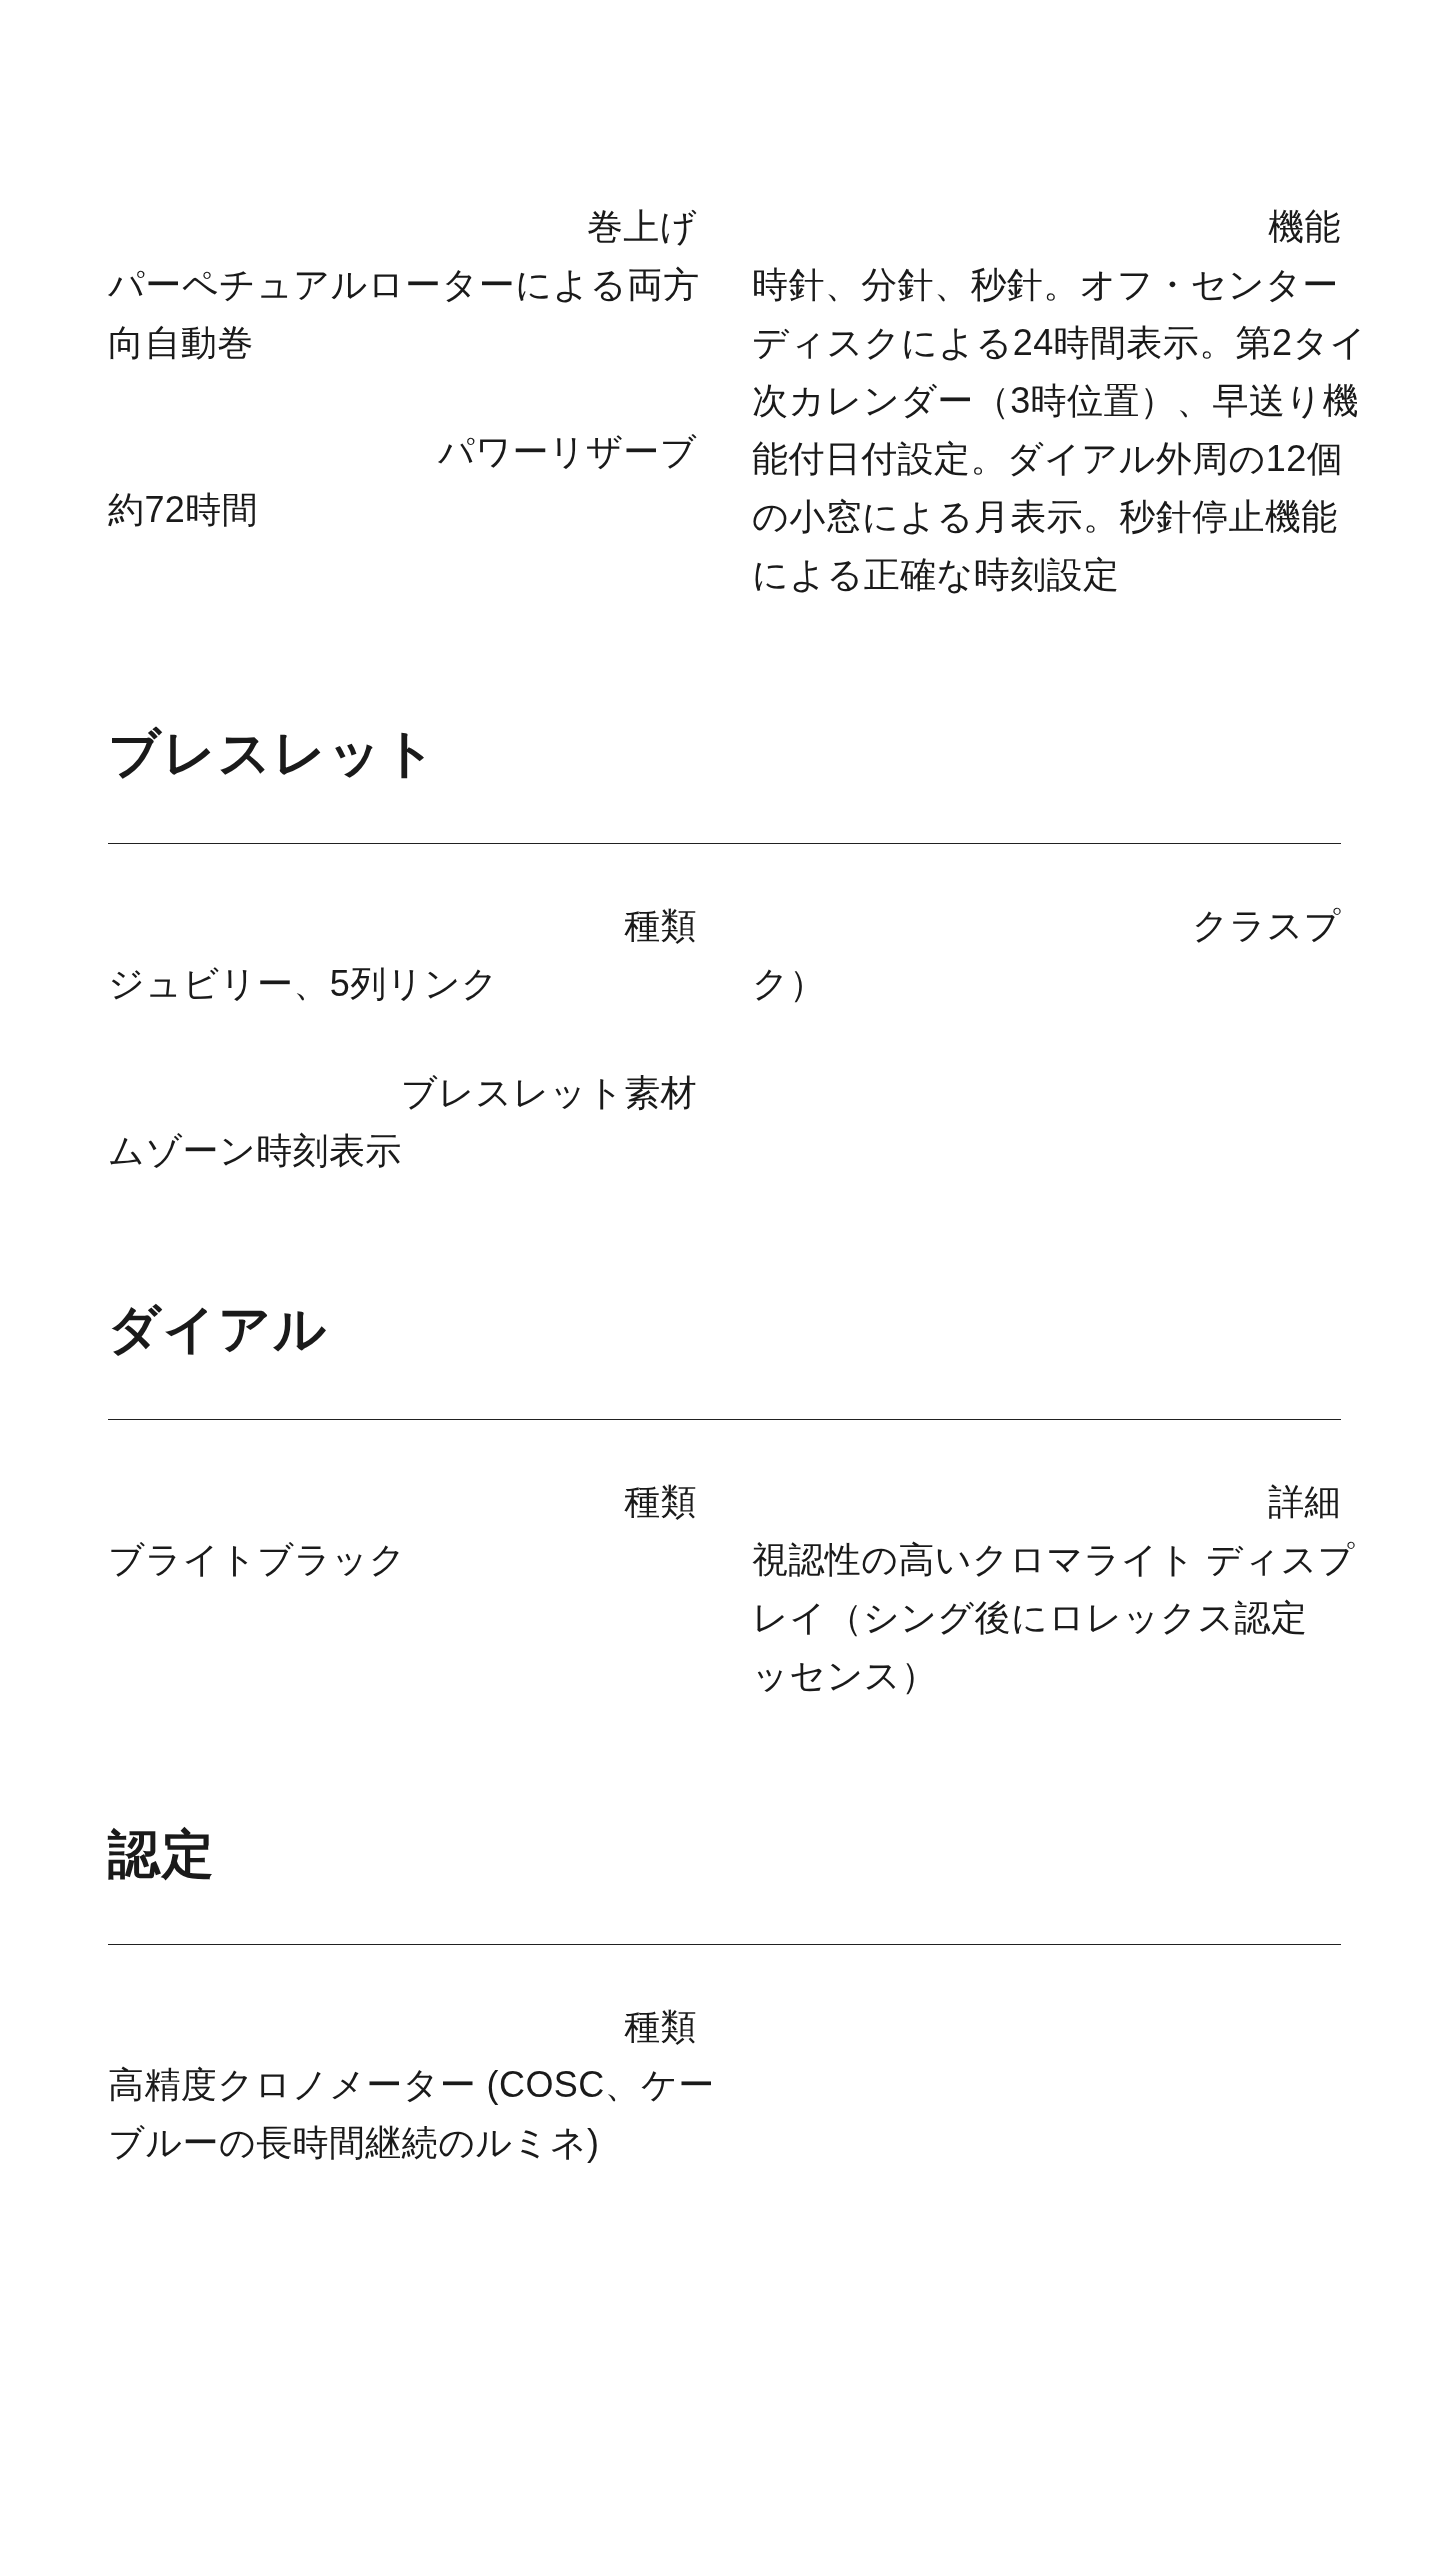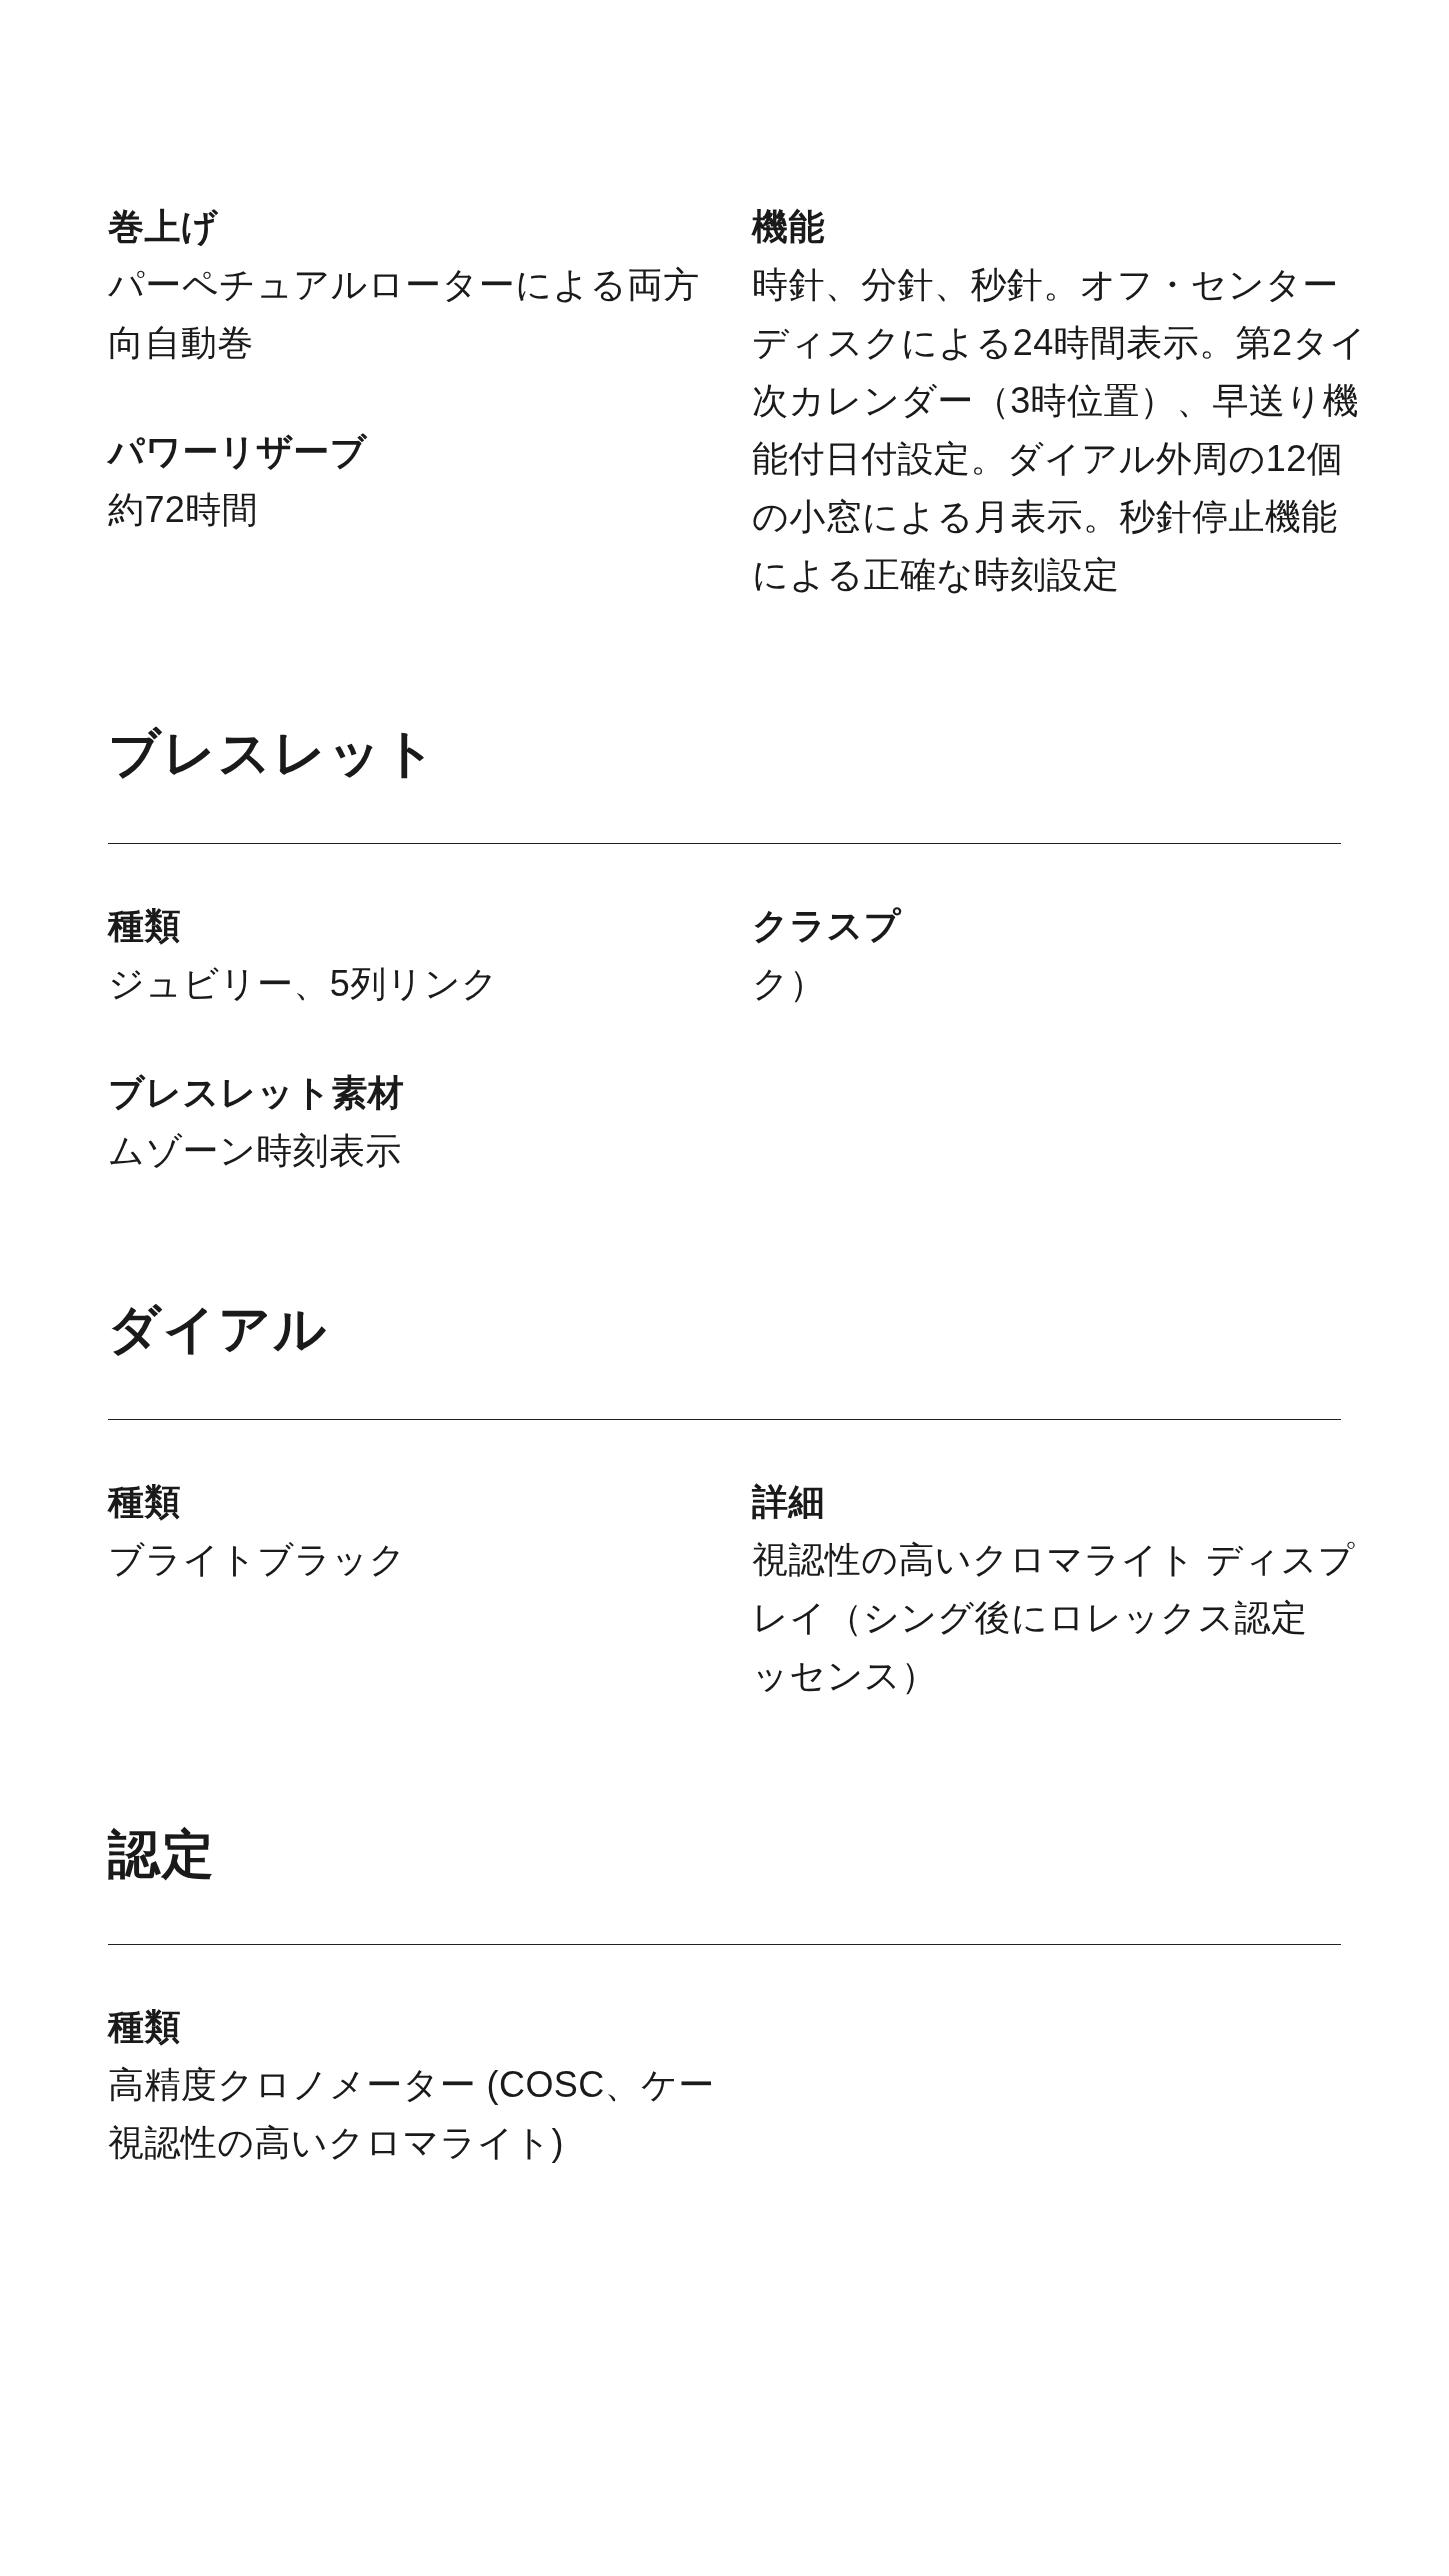--- a/index.html
+++ b/index.html
@@ -37,23 +37,24 @@
   .grid {
     display: flex;
     gap: 55px;
   }
   .col { width: 589px; flex: 0 0 589px; }
   .row { margin-bottom: 51px; }
   .row:last-child { margin-bottom: 0; }
   .label {
     font-size: 36px;
     line-height: 58px;
-    font-weight: 700;
+    font-weight: 400;
     letter-spacing: 0.4px;
     white-space: nowrap;
+    text-align: right;
   }
   .line {
     font-size: 36px;
     line-height: 58px;
     font-weight: 400;
     letter-spacing: 0.4px;
     white-space: nowrap;
   }
 </style>
 </head>
@@ -133,21 +134,21 @@
   </section>
 
   <section class="section">
     <h2 class="section-title">認定</h2>
     <hr class="divider">
     <div class="grid">
       <div class="col">
         <div class="row">
           <div class="label">種類</div>
           <div class="line">高精度クロノメーター (COSC、ケー</div>
-          <div class="line">視認性の高いクロマライト)</div>
+          <div class="line">ブルーの長時間継続のルミネ)</div>
         </div>
       </div>
       <div class="col"></div>
     </div>
   </section>
 
 </main>
 
 
 </body></html>

